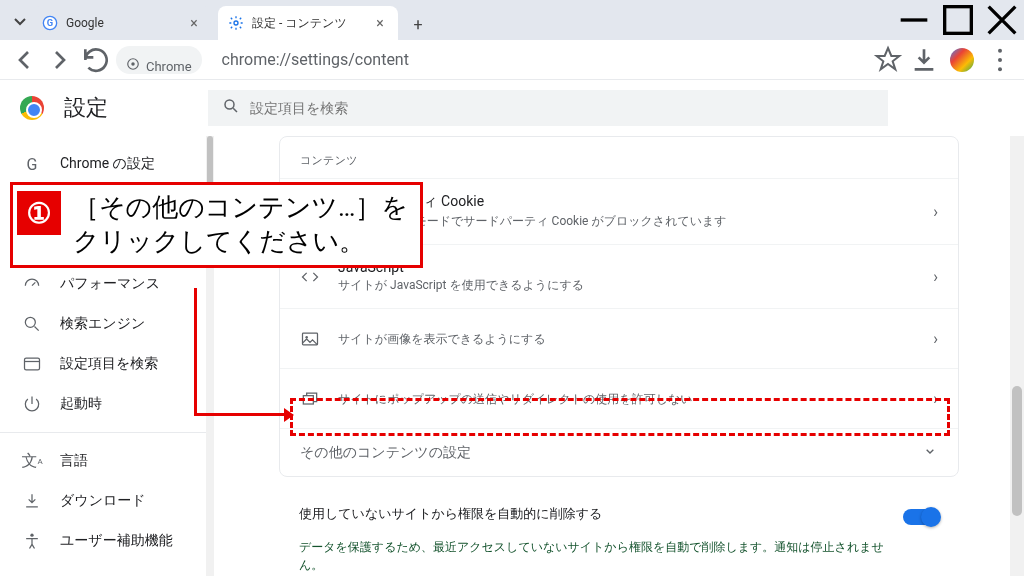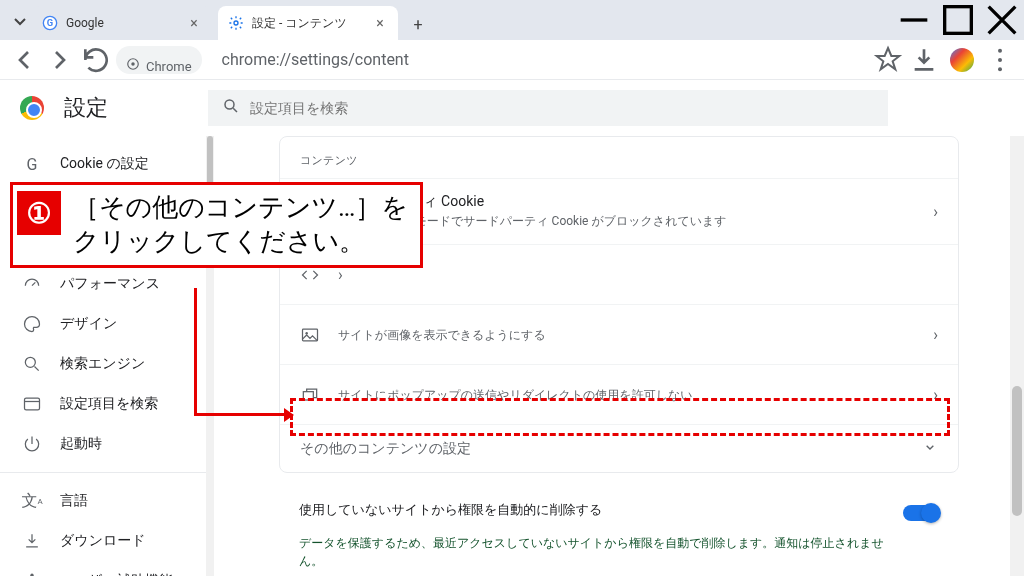--- a/index.html
+++ b/index.html
@@ -168,21 +168,21 @@
             <path d="M15 15l5 5" stroke="#5f6368" stroke-width="2"></path>
           </svg></span>
       <input placeholder="設定項目を検索" style="">
     </div>
   </div>
 
   <div class="settings-body">
     <div class="sidebar">
       <div class="sidebar-item">
           <span class="sb-icon">G</span>
-          <span>Cookie の設定</span>
+          <span>Chrome の設定</span>
         </div>
       <div class="sidebar-item">
           <span class="sb-icon">
             <svg viewBox="0 0 24 24">
               <rect x="4" y="6" width="16" height="4" rx="1" fill="none" stroke="currentColor" stroke-width="1.5"></rect>
               <rect x="4" y="14" width="16" height="4" rx="1" fill="none" stroke="currentColor" stroke-width="1.5"></rect>
             </svg>
           </span>
           <span>自動入力とパスワード</span>
         </div>
@@ -194,28 +194,20 @@
           </span>
           <span>プライバシーとセキュリティ</span>
         </div>
       <div class="sidebar-item">
           <span class="sb-icon">
             <svg viewBox="0 0 24 24">
               <path d="M4 14a8 8 0 0 1 16 0M12 14l4-4" fill="none" stroke="currentColor" stroke-width="1.5"></path>
             </svg>
           </span>
           <span>パフォーマンス</span>
-        </div>
-      <div class="sidebar-item">
-          <span class="sb-icon">
-            <svg viewBox="0 0 24 24">
-              <path d="M12 3a9 9 0 1 0 0 18c1 0 2-1 2-2s-1-2 0-3h3a4 4 0 0 0 4-4 9 9 0 0 0-9-9z" fill="none" stroke="currentColor" stroke-width="1.5"></path>
-            </svg>
-          </span>
-          <span>デザイン</span>
         </div>
       <div class="sidebar-item">
           <span class="sb-icon">
             <svg viewBox="0 0 24 24">
               <circle cx="10" cy="10" r="6" fill="none" stroke="currentColor" stroke-width="1.5"></circle>
               <path d="M15 15l5 5" stroke="currentColor" stroke-width="1.5"></path>
             </svg>
           </span>
           <span>検索エンジン</span>
         </div>
@@ -281,20 +273,24 @@
               <div class="row-sub">シークレット モードでサードパーティ Cookie がブロックされています</div>
             </div>
           <span class="row-chev">›</span>
         </div>
         <div class="row">
           <span class="row-icon">
               <svg viewBox="0 0 24 24">
                 <path d="M8 7l-5 5 5 5M16 7l5 5-5 5" fill="none" stroke="currentColor" stroke-width="1.5"></path>
               </svg>
             </span>
+          <div class="row-text">
+              <div class="row-title">JavaScript</div>
+              <div class="row-sub">サイトが JavaScript を使用できるようにする</div>
+            </div>
           <span class="row-chev">›</span>
         </div>
         <div class="row">
           <span class="row-icon">
               <svg viewBox="0 0 24 24">
                 <rect x="3" y="5" width="18" height="14" rx="1" fill="none" stroke="currentColor" stroke-width="1.5"></rect>
                 <circle cx="8" cy="10" r="1.5" fill="currentColor"></circle>
                 <path d="M3 17l5-5 4 4 3-3 6 6" fill="none" stroke="currentColor" stroke-width="1.5"></path>
               </svg>
             </span>

